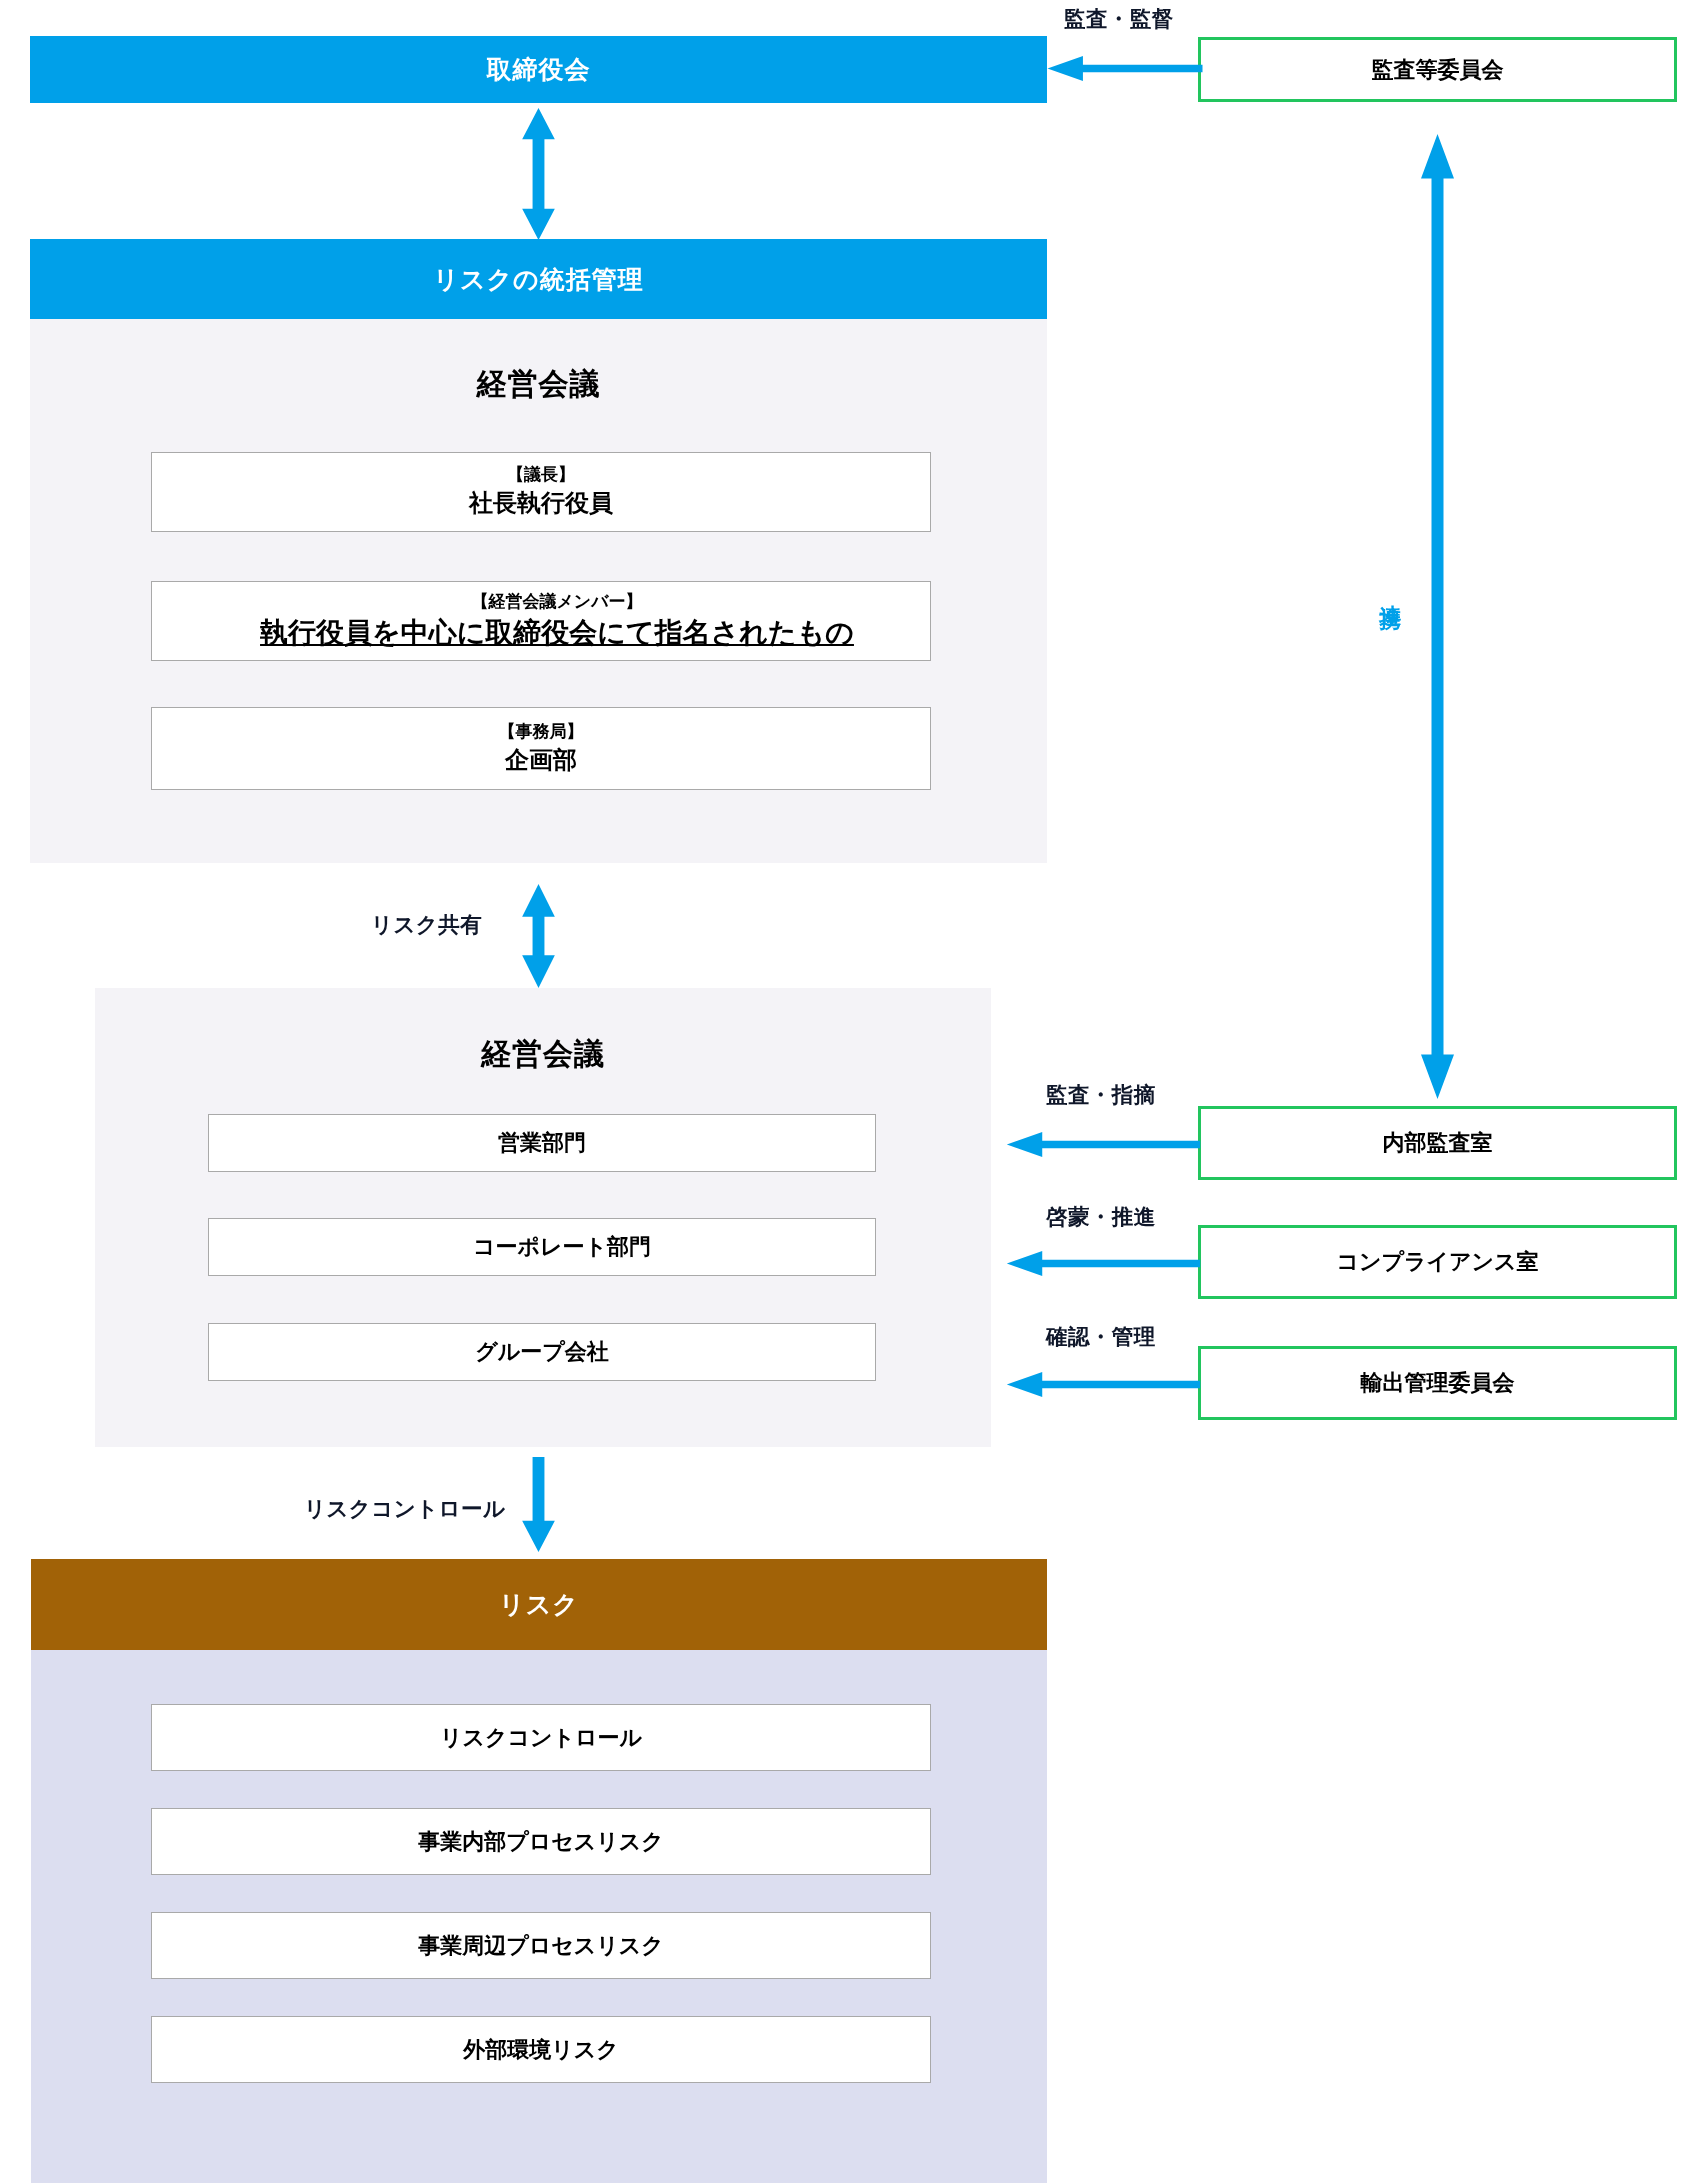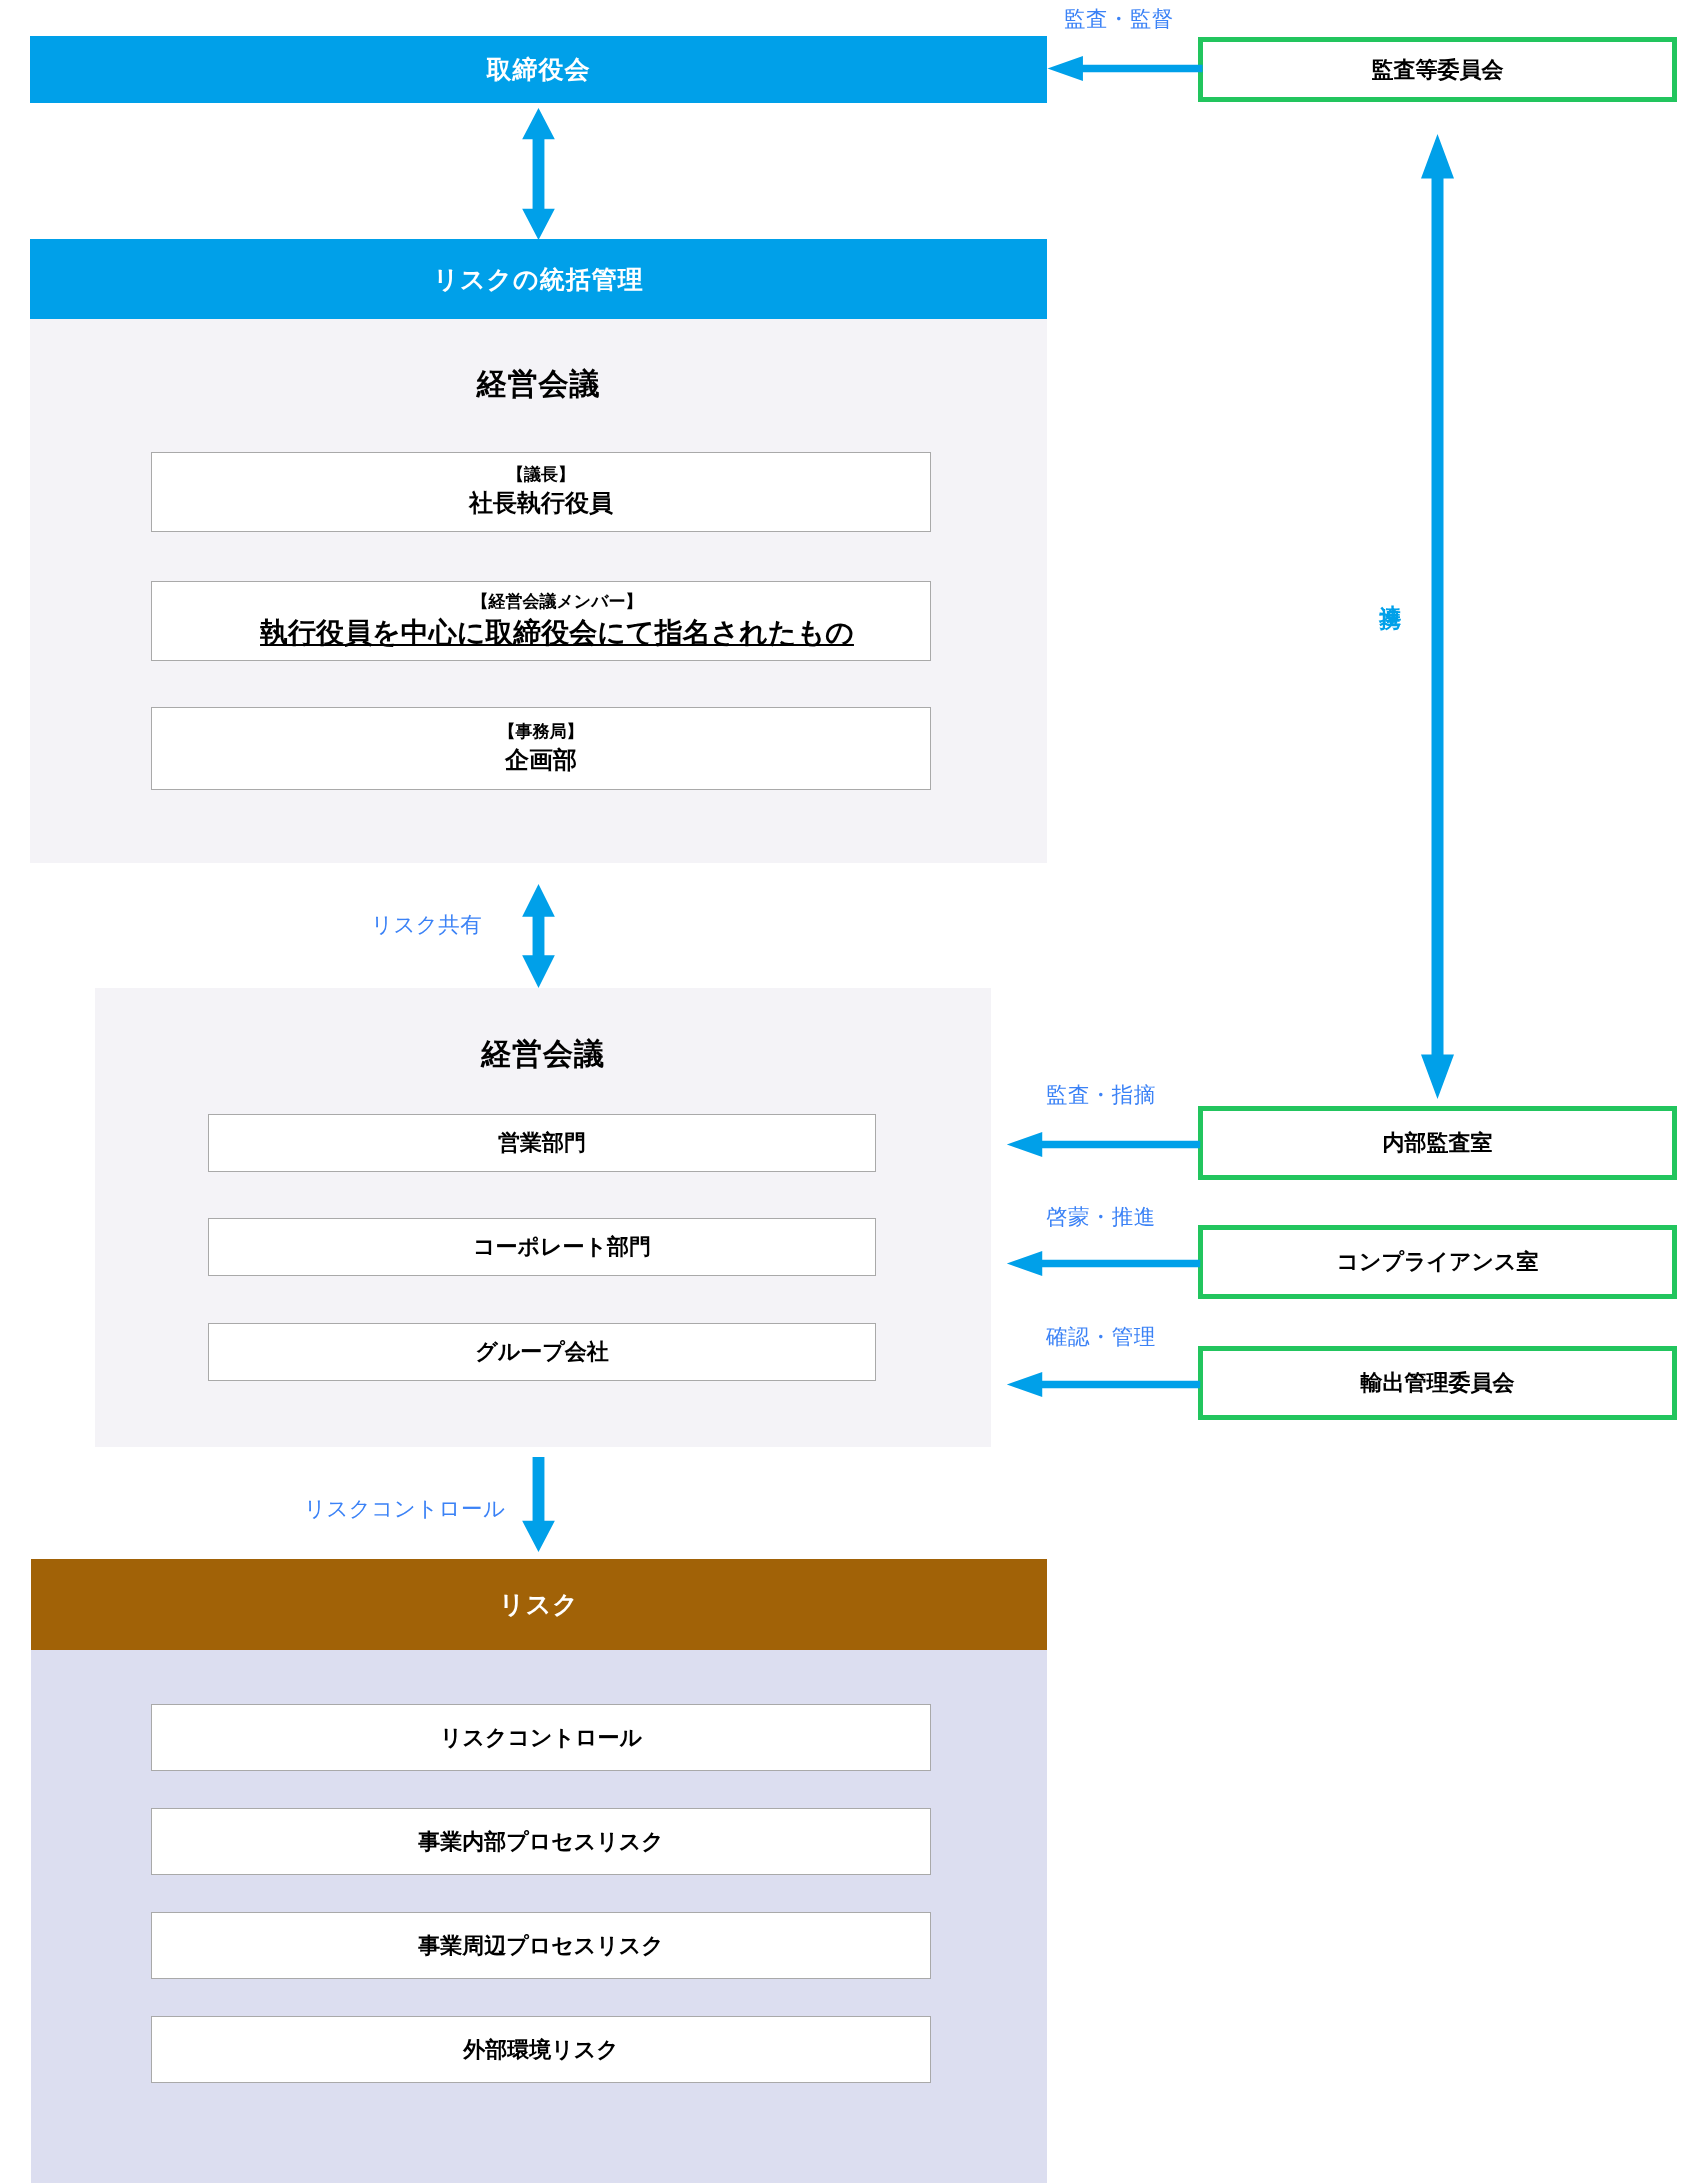--- a/index.html
+++ b/index.html
@@ -71,26 +71,26 @@
   .wbox .sub {
     font-weight: bold;
     display: block;
   }
   .wbox .main {
     font-weight: bold;
     display: block;
   }
 
   
-  .wbox-thick { border: 5px solid #22c55e; }
+  .wbox-thick { border: 3px solid #22c55e; }
 
   
   .arrow-label {
-    color: #3b82f6;
-    font-weight: normal;
+    color: #0f172a;
+    font-weight: bold;
     letter-spacing: 0.02em;
     white-space: nowrap;
   }
   .arrow-label-vert {
     color: #00A0E9;
     font-weight: bold;
     writing-mode: vertical-rl;
     text-orientation: upright;
     letter-spacing: 0.08em;
     line-height: 1.1;

